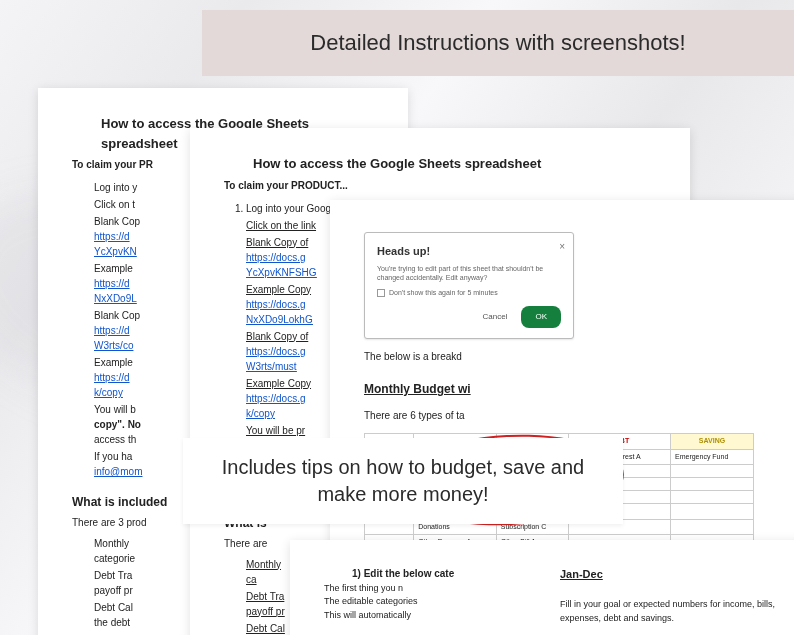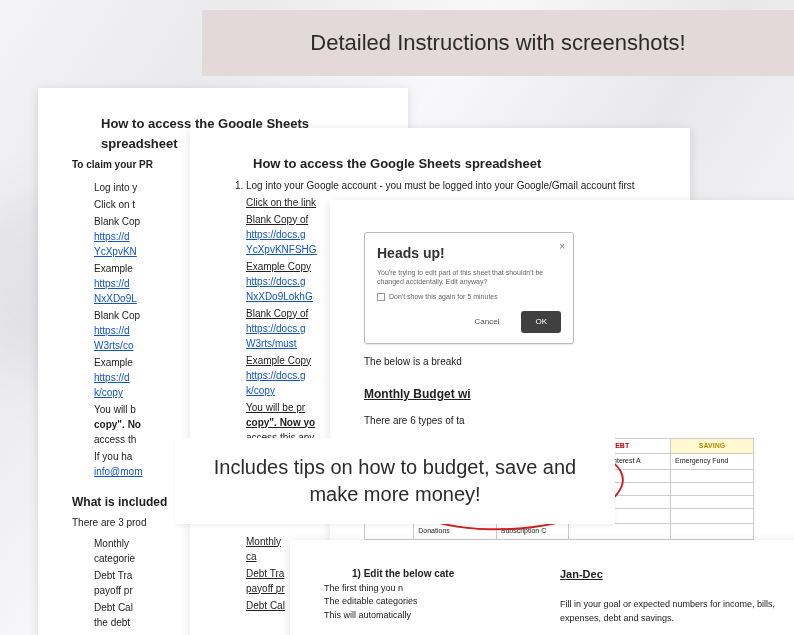--- a/index.html
+++ b/index.html
@@ -36,21 +36,21 @@
     display: flex;
     align-items: center;
     justify-content: center;
     font-size: 22px;
     color: #2b2b2b;
     z-index: 50;
   }
   .banner-tips {
     position: absolute;
     top: 438px;
-    left: 175px;
+    left: 183px;
     width: 440px;
     height: 86px;
     background: #ffffff;
     display: flex;
     align-items: center;
     justify-content: center;
     text-align: center;
     font-size: 20px;
     color: #2b2b2b;
     z-index: 60;
@@ -91,26 +91,26 @@
     width: 210px;
     border: 1px solid #bbb;
     padding: 10px 12px 10px;
     font-size: 8px;
     background:#fff;
     position: relative;
     margin: 6px 0 10px;
     border-radius: 3px;
     box-shadow: 0 1px 2px rgba(0,0,0,0.1);
   }
-  .dialog .dtitle { font-weight:600; font-size:14px; margin-bottom:4px; color:#333;}
+  .dialog .dtitle { font-weight:600; font-size:11px; margin-bottom:4px; color:#333;}
   .dialog .dtext { color:#666; font-size:7px; line-height:1.3; margin-bottom:6px;}
   .dialog .drow { display:flex; align-items:center; gap:4px; color:#666; font-size:7px; margin-bottom:8px;}
-  .dialog .dbtns { display:flex; justify-content:flex-end; gap:16px; align-items:center;}
+  .dialog .dbtns { display:flex; justify-content:flex-end; gap:8px; align-items:center;}
   .dialog .cancel { font-size:8px; color:#555; padding:4px 6px;}
-  .dialog .ok { font-size:8px; color:#fff; background:#404040; padding:5px 14px; border-radius:3px;}
+  .dialog .ok { font-size:8px; color:#fff; background:#15803d; padding:5px 14px; border-radius:8px;}
   .dialog .dx { position:absolute; top:6px; right:8px; font-size:10px; color:#777;}
 
   
   .sheet {
     width: 390px;
     font-size: 7px;
     border-collapse: collapse;
     margin-top:4px;
   }
   .sheet td { border:1px solid #ccc; padding:2px 4px; height:13px; }
@@ -169,20 +169,21 @@
     <li class="col"><span>Monthly</span><br><span>categorie</span></li>
     <li class="col"><span>Debt Tra</span><br><span>payoff pr</span></li>
     <li class="col"><span>Debt Cal</span><br><span>the debt</span></li>
   </ol>
   <div style="margin-top:8px;">The Debt Tracker</div>
 
 </div>
 
 <div class="page p2">
   <h2>How to access the Google Sheets spreadsheet</h2>
+  <div class="sub">To claim your PRODUCT...</div>
   <ol>
     <li>Log into your Google account - you must be logged into your Google/Gmail account first</li>
     <li class="col">Click on the link</li>
     <li class="col"><span>Blank Copy of</span><br>
       <span class="link1">https://docs.g</span><br>
       <span class="link1">YcXpvKNFSHG</span></li>
     <li class="col"><span>Example Copy</span><br>
       <span class="link1">https://docs.g</span><br>
       <span class="link1">NxXDo9LokhG</span></li>
     <li class="col"><span>Blank Copy of</span><br>

